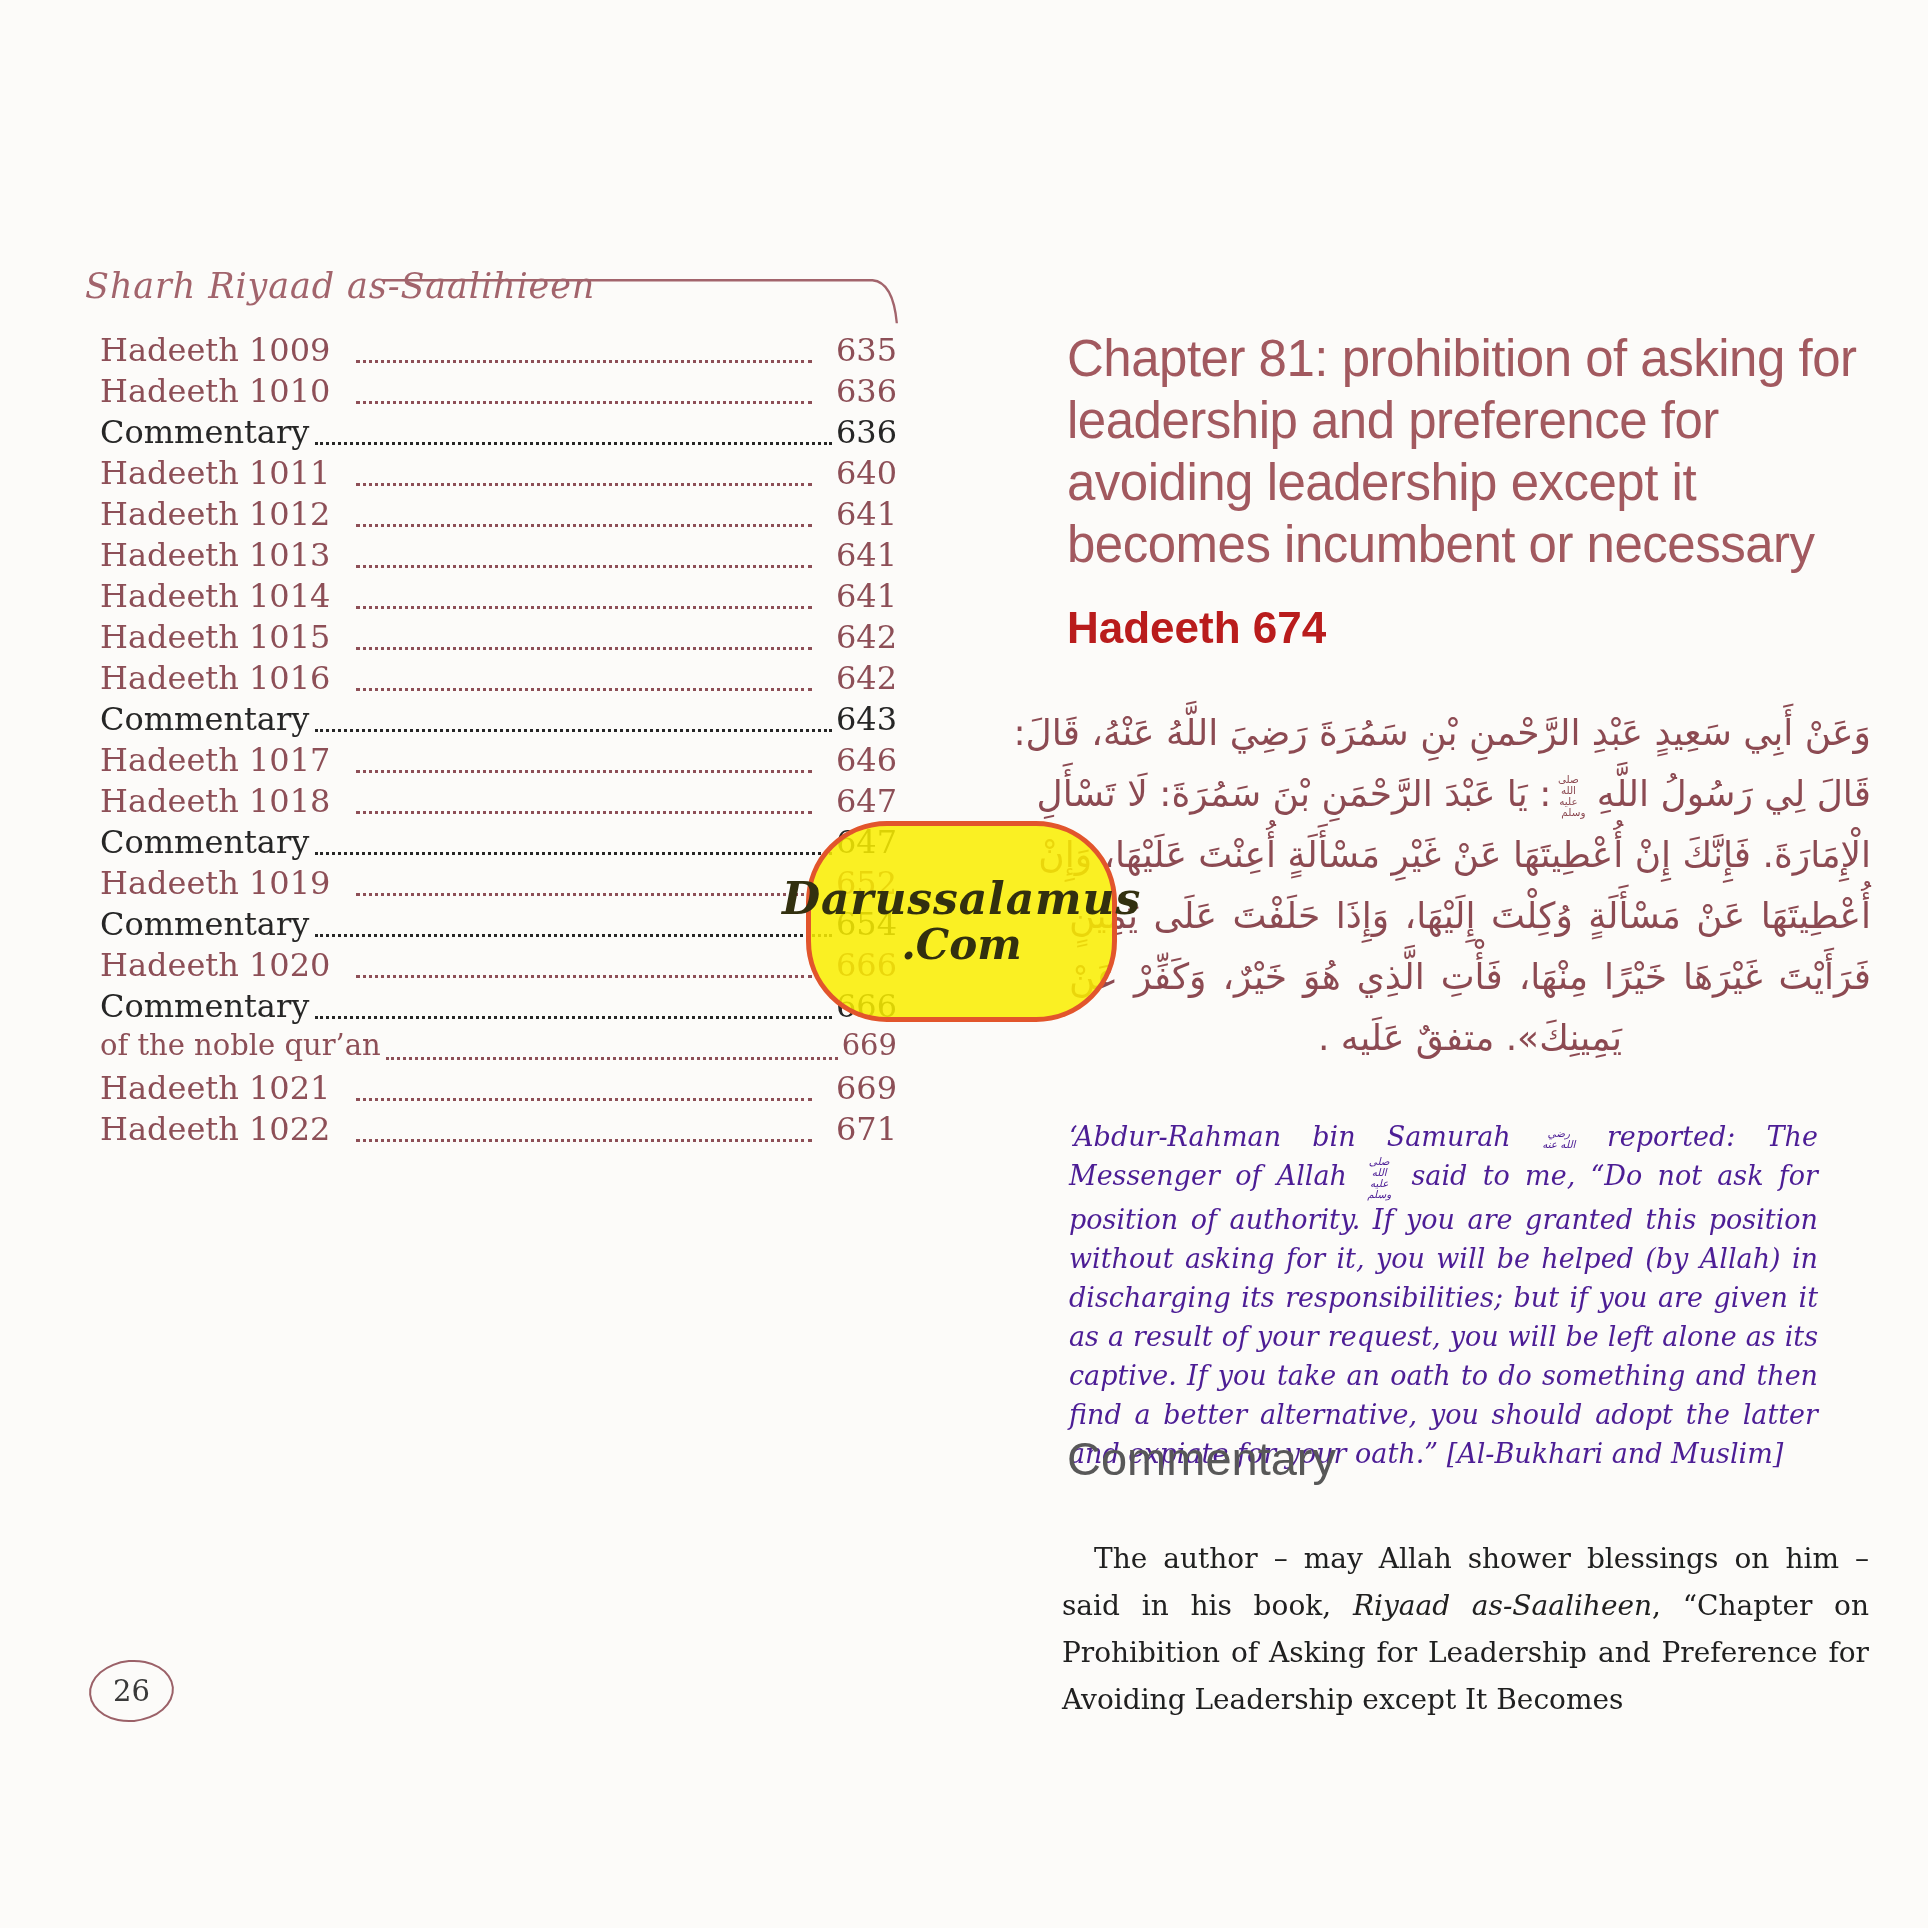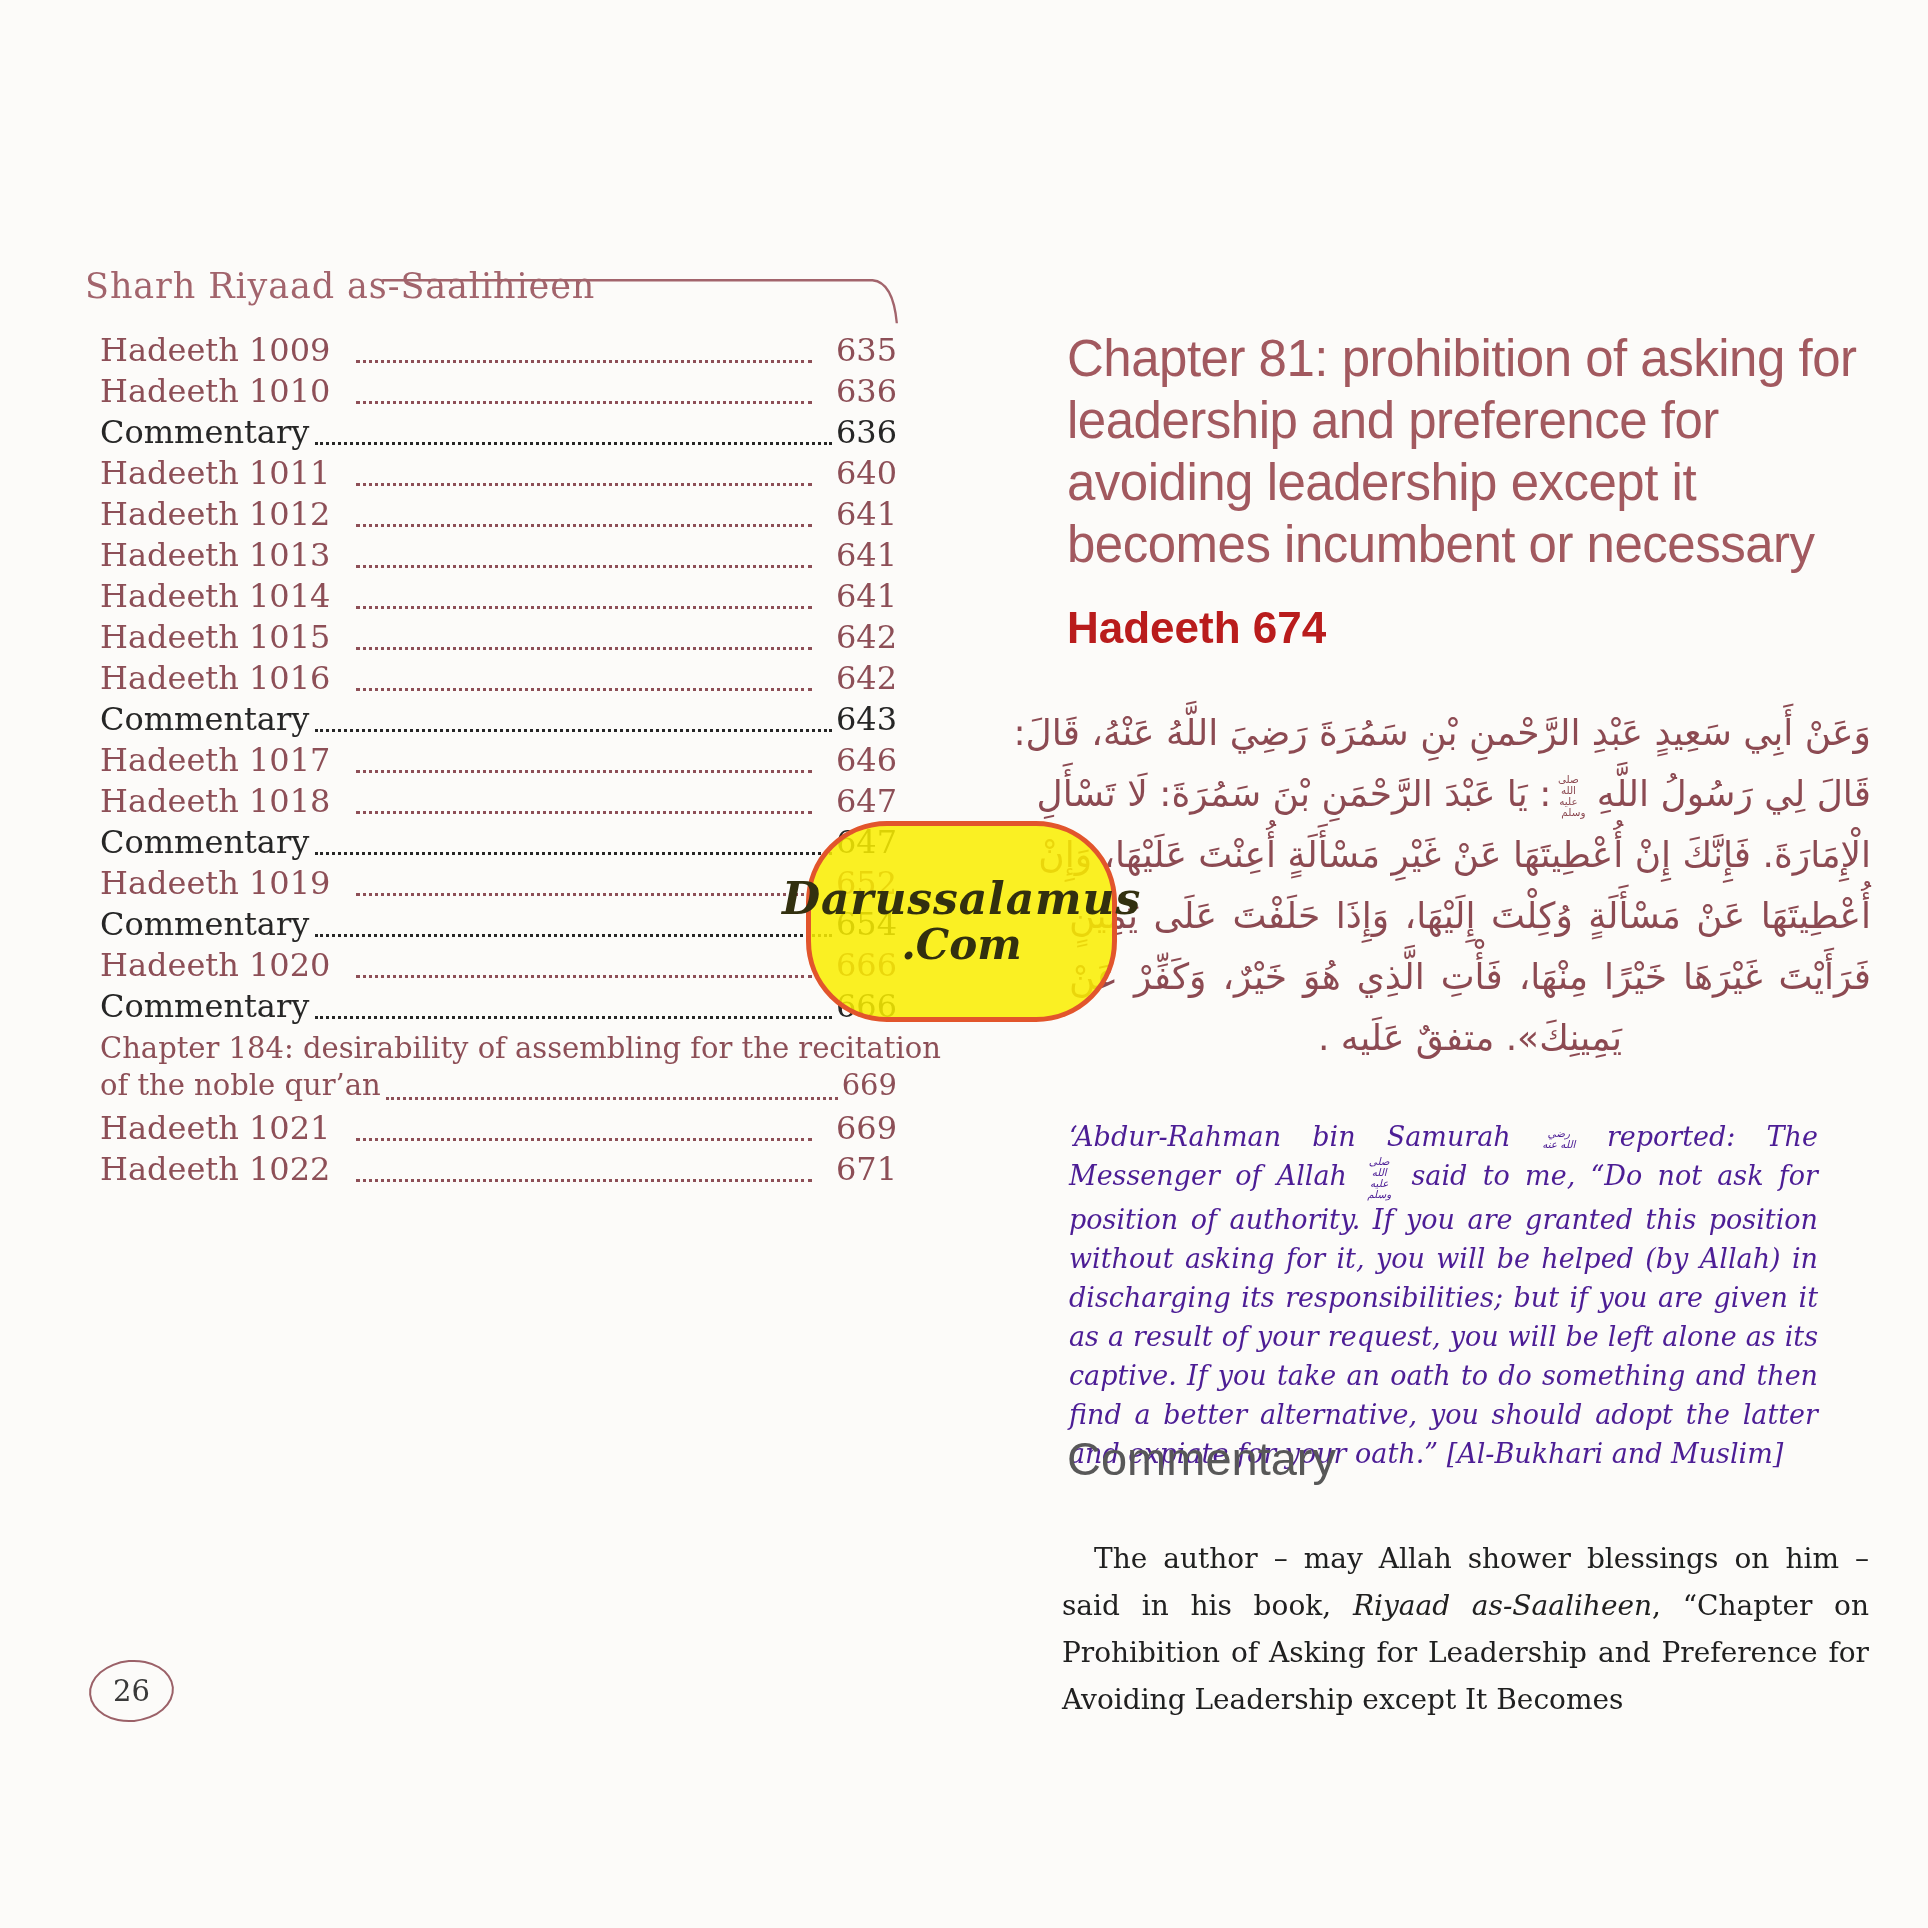--- a/index.html
+++ b/index.html
@@ -6,21 +6,21 @@
   body{
     width:1928px;height:1928px;position:relative;overflow:hidden;
     background:#fcfbf9;
     font-family:"DejaVu Serif", serif;
   }
 
   
   #running-title{
     position:absolute;left:85px;top:266px;
     font-family:"DejaVu Serif", serif;
-    font-size:35px;letter-spacing:0.9px;
+    font-style:italic;font-size:35px;letter-spacing:0.9px;
     color:#a2646c;
   }
   #header-rule{position:absolute;left:377px;top:269px;}
 
   
   #toc{position:absolute;left:100px;top:331px;width:797px;}
   .trow{display:flex;align-items:baseline;height:41px;font-size:32px;}
   .trow .tlabel{white-space:nowrap;}
   .tdots{flex:1;border-bottom:3.8px dotted;align-self:flex-end;margin:0 3.8px 9.4px 5.6px;}
   .tpage{white-space:nowrap;}
@@ -190,21 +190,20 @@
         <span class="tdots"></span>
         <span class="tpage">666</span>
       </div>
     <div class="trow dark">
         <span class="tlabel">Commentary</span>
         <span class="tdots"></span>
         <span class="tpage">666</span>
       </div>
 
     <div class="chap-block maroon">
-      <div class="l1">Chapter 184: desirability of assembling for the recitation</div>
       <div class="l2">
         <span class="tlabel">of the noble qur’an</span>
           <span class="tdots"></span>
           <span class="tpage">669</span>
       </div>
     </div>
 
     <div class="trow maroon">
         <span class="tlabel">Hadeeth 1021</span>
         <span class="tdots"></span>

